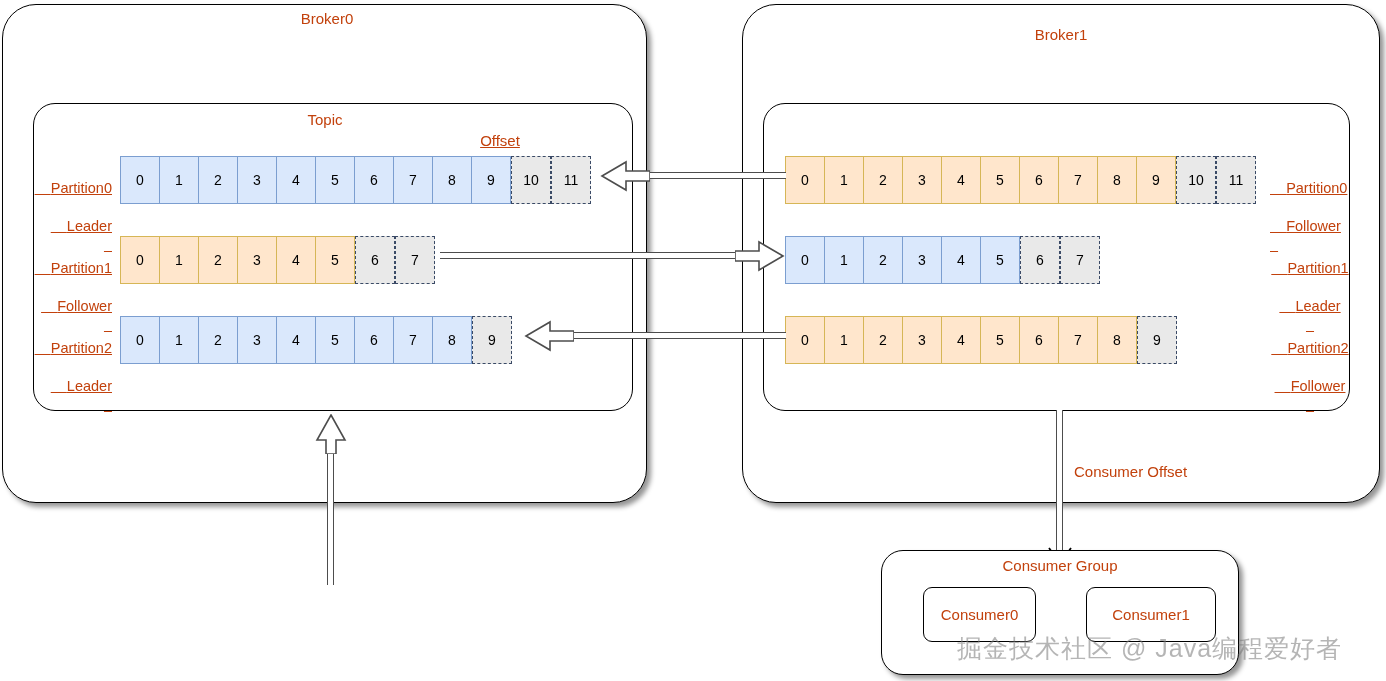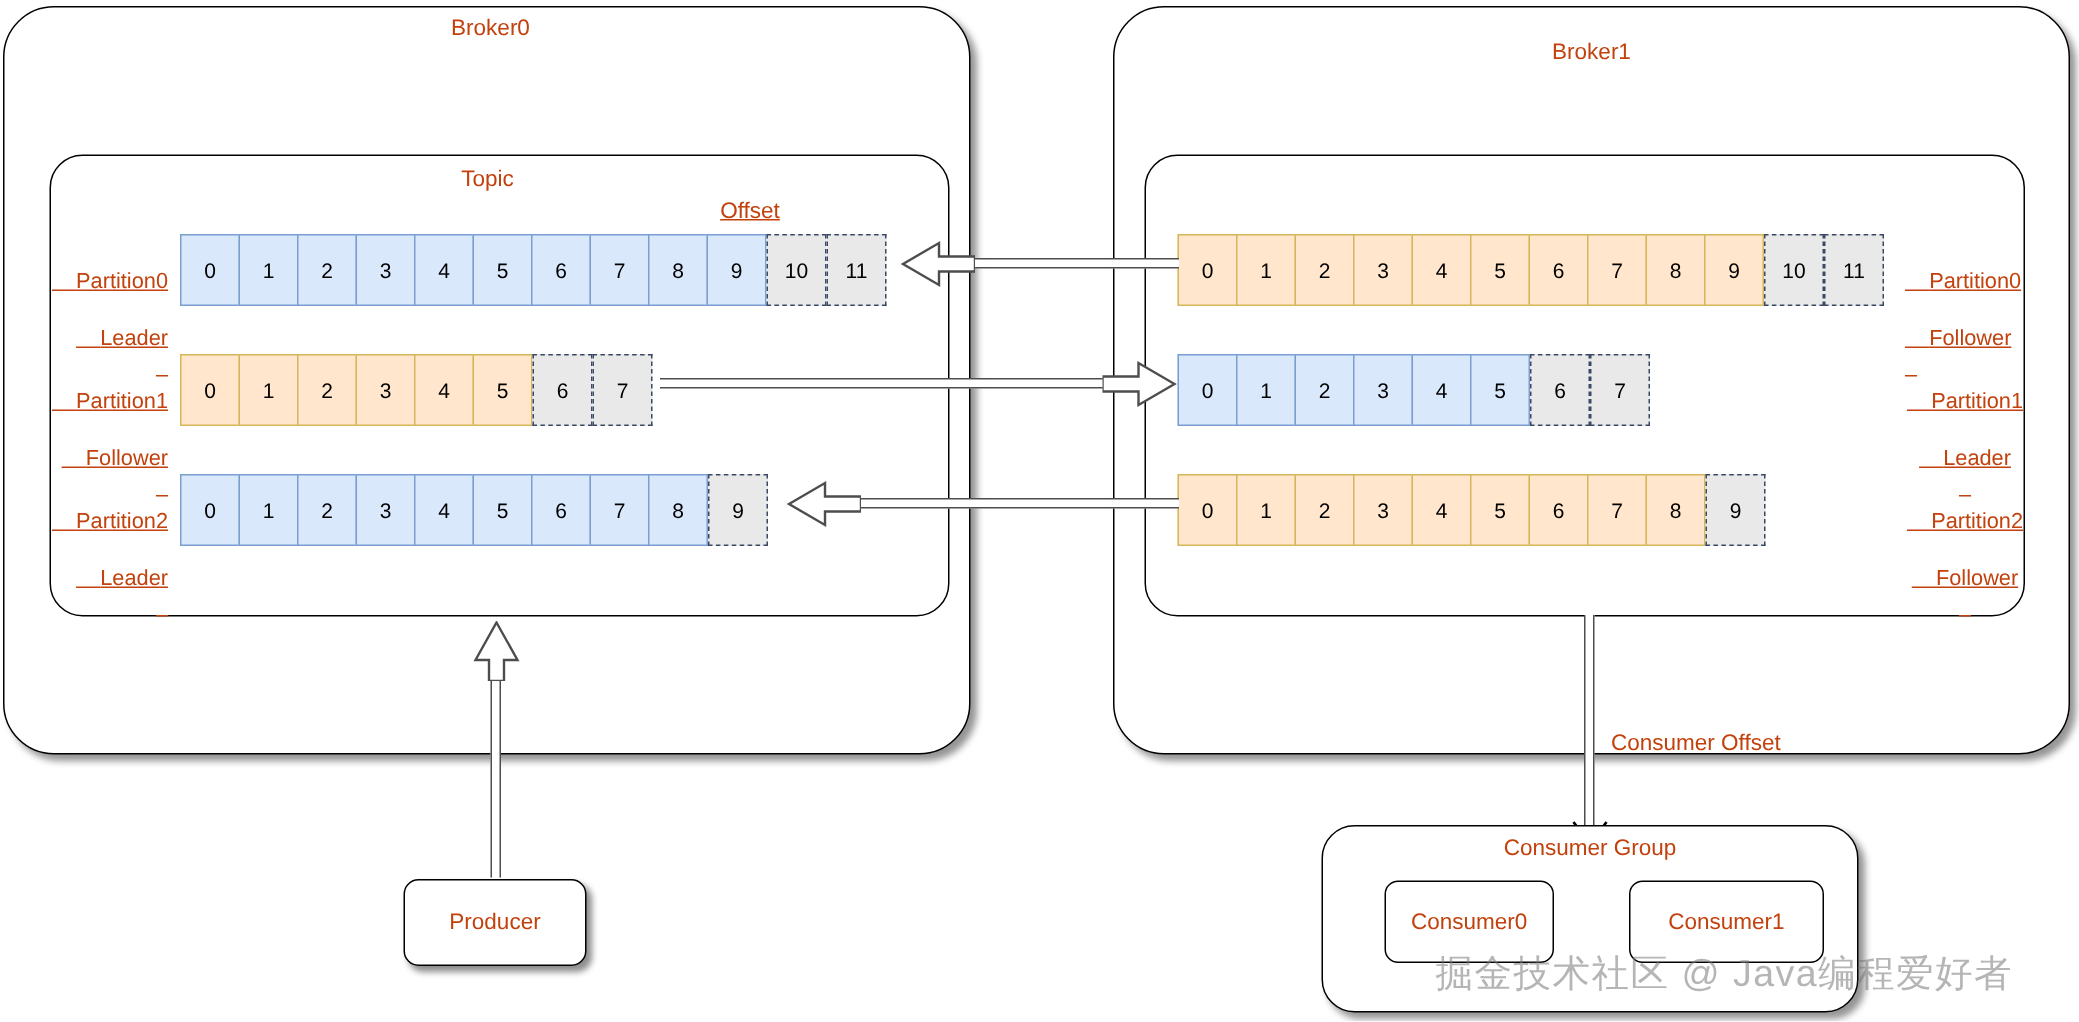--- a/index.html
+++ b/index.html
@@ -264,29 +264,26 @@
 
   <div class="hline" style="left:570px; top:332px; width:216px;"></div>
   <svg class="arrowL" style="left:524px; top:318px;" width="50" height="36" viewBox="0 0 50 36">
     <path d="M2 18 L26 4 L26 13 L50 13 L50 23 L26 23 L26 32 Z" fill="#ffffff" stroke="#4d4d4d" stroke-width="1.6" stroke-linejoin="miter"></path>
   </svg>
 
   <div class="vline" style="left:327px; top:440px; height:145px;"></div>
   <svg class="arrowU" style="left:313px; top:414px;" width="36" height="40" viewBox="0 0 36 40">
     <path d="M18 1 L32 26 L23 26 L23 40 L13 40 L13 26 L4 26 Z" fill="#ffffff" stroke="#4d4d4d" stroke-width="1.6" stroke-linejoin="miter"></path>
   </svg>
-  <div class="plainbox" style="left:269px; top:586px; width:122px; height:58px;">
-    <span class="lbl" style="position:static;">Producer</span>
-  </div>
 
   <div class="vline" style="left:1056px; top:410px; height:143px;"></div>
   <svg style="position:absolute; left:1046px; top:546px;" width="28" height="20" viewBox="0 0 28 20">
     <path d="M3 2 L14 17 L25 2" fill="none" stroke="#000000" stroke-width="1.8"></path>
   </svg>
-  <div class="lbl" style="left:1074px; top:486px; width:200px;">Consumer Offset</div>
+  <div class="lbl" style="left:1074px; top:462px; width:200px;">Consumer Offset</div>
 
   <div class="broker" style="left:881px; top:550px; width:358px; height:125px; border-radius:22px;"></div>
   <div class="lbl center" style="left:960px; top:556px; width:200px;">Consumer Group</div>
 
   <div class="innerbox" style="left:923px; top:587px; width:113px; height:55px;">
     <span class="lbl" style="position:static;">Consumer0</span>
   </div>
   <div class="innerbox" style="left:1086px; top:587px; width:130px; height:55px;">
     <span class="lbl" style="position:static;">Consumer1</span>
   </div>

